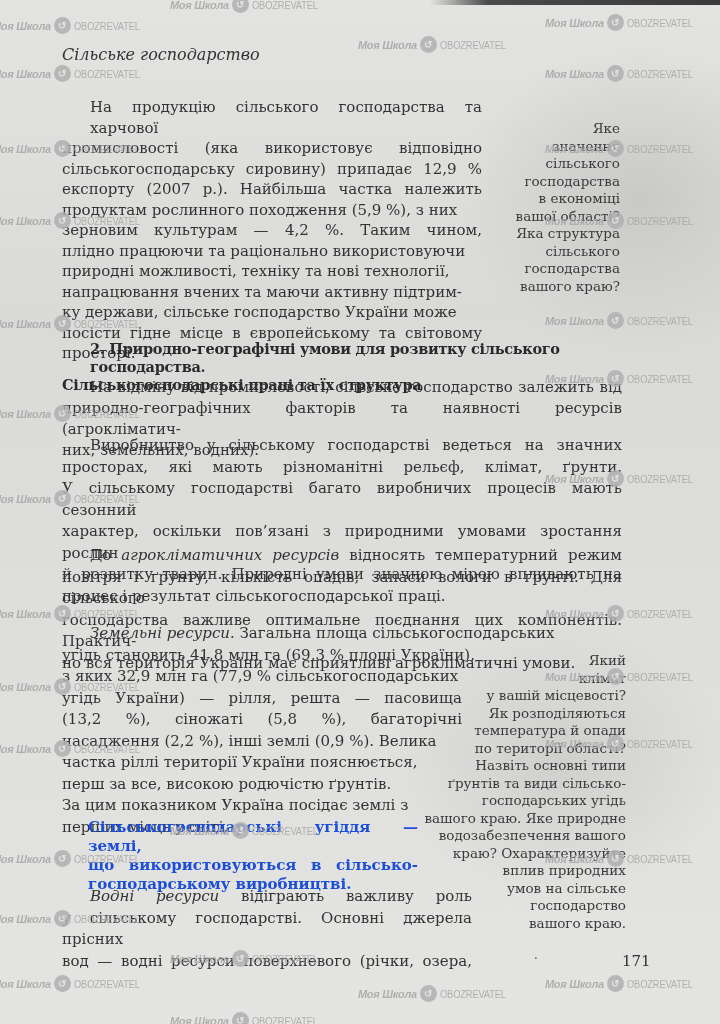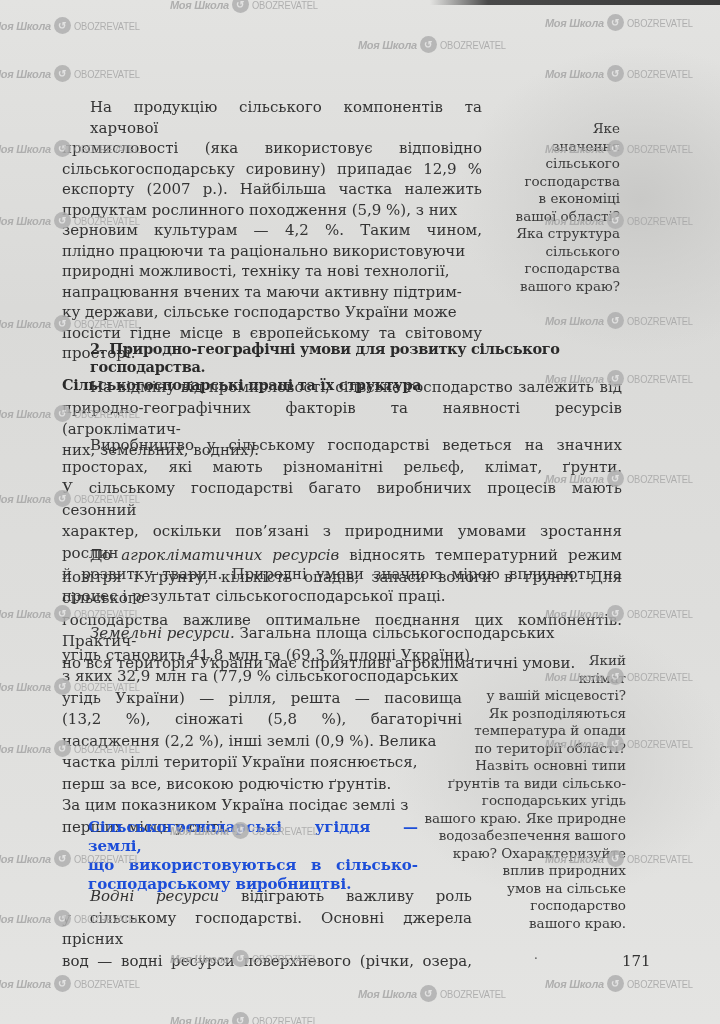--- a/index.html
+++ b/index.html
@@ -66,23 +66,24 @@
   .just { text-align: justify; text-align-last: justify; display: block; }
 </style>
 </head>
 <body>
 
 <div class="page-bg"></div>
 <div class="top-shadow"></div>
 
 <div class="content">
 
+  <div class="section-title">Сільське господарство</div>
 
   <div class="para" style="left:62px; top:97px; width:420px;">
-    <span class="just" style="padding-left:28px;">На продукцію сільського компонентів та харчової</span>
+    <span class="just" style="padding-left:28px;">На продукцію сільського господарства та харчової</span>
     <span class="just">промисловості (яка використовує відповідно</span>
     <span class="just">сільськогосподарську сировину) припадає 12,9 %</span>
     <span class="just">експорту (2007 р.). Найбільша частка належить</span>
     <span class="line">продуктам рослинного походження (5,9 %), з них</span>
     <span class="just">зерновим культурам — 4,2 %. Таким чином,</span>
     <span class="line">плідно працюючи та раціонально використовуючи</span>
     <span class="line">природні можливості, техніку та нові технології,</span>
     <span class="line">напрацювання вчених та маючи активну підтрим-</span>
     <span class="line">ку держави, сільське господарство України може</span>
     <span class="just">посісти гідне місце в європейському та світовому</span>

